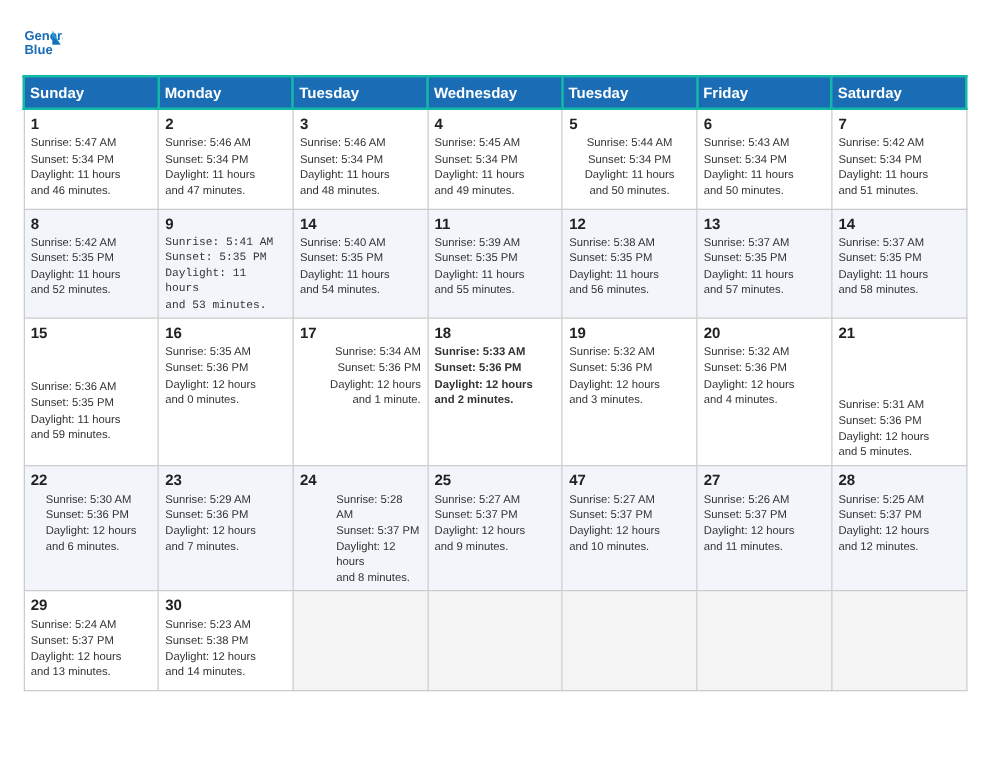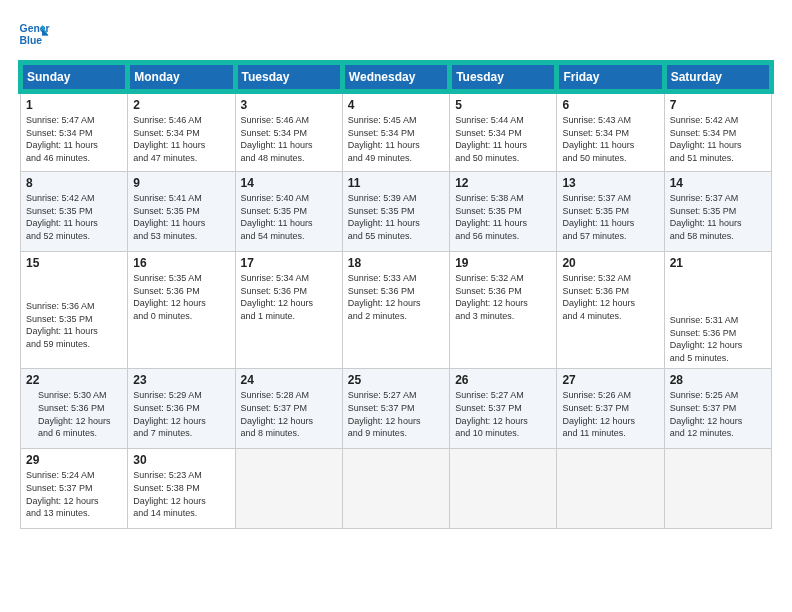--- a/index.html
+++ b/index.html
@@ -48,21 +48,21 @@
       border-collapse: collapse;
       font-size: 10px;
     }
     .calendar th {
       background: #1a6cb5;
       color: #fff;
       padding: 5px 4px;
       text-align: left;
       font-size: 12px;
       font-weight: bold;
-      border: 5px solid #14b8a6;
+      border: 2px solid #14b8a6;
     }
     .calendar td {
       border: 1px solid #ccc;
       padding: 4px 5px;
       vertical-align: top;
       width: calc(100% / 7);
       height: 80px;
       background: #fff;
     }
     .calendar tr:nth-child(even) td {
@@ -140,21 +140,21 @@
           </td>
           <td>
             <span class="day-num">4</span>
             <div class="day-info" style="white-space: pre-line;">Sunrise: 5:45 AM
 Sunset: 5:34 PM
 Daylight: 11 hours
 and 49 minutes.</div>
           </td>
           <td>
             <span class="day-num">5</span>
-            <div class="day-info" style="white-space: pre-line;">Sunrise: 5:44 AM
+            <div class="day-info" style="white-space: pre-line; text-align: center;">Sunrise: 5:44 AM
 Sunset: 5:34 PM
 Daylight: 11 hours
 and 50 minutes.</div>
           </td>
           <td>
             <span class="day-num">6</span>
             <div class="day-info" style="white-space: pre-line;">Sunrise: 5:43 AM
 Sunset: 5:34 PM
 Daylight: 11 hours
 and 50 minutes.</div>
@@ -170,21 +170,21 @@
         <tr>
           <td>
             <span class="day-num">8</span>
             <div class="day-info" style="white-space: pre-line;">Sunrise: 5:42 AM
 Sunset: 5:35 PM
 Daylight: 11 hours
 and 52 minutes.</div>
           </td>
           <td>
             <span class="day-num">9</span>
-            <div class="day-info" style="white-space: pre-line;">Sunrise: 5:41 AM
+            <div class="day-info" style="white-space: pre-line; font-family: Liberation Mono, monospace;">Sunrise: 5:41 AM
 Sunset: 5:35 PM
 Daylight: 11 hours
 and 53 minutes.</div>
           </td>
           <td>
             <span class="day-num">14</span>
             <div class="day-info" style="white-space: pre-line;">Sunrise: 5:40 AM
 Sunset: 5:35 PM
 Daylight: 11 hours
 and 54 minutes.</div>
@@ -228,28 +228,28 @@
           </td>
           <td>
             <span class="day-num">16</span>
             <div class="day-info" style="white-space: pre-line;">Sunrise: 5:35 AM
 Sunset: 5:36 PM
 Daylight: 12 hours
 and 0 minutes.</div>
           </td>
           <td>
             <span class="day-num">17</span>
-            <div class="day-info" style="white-space: pre-line;">Sunrise: 5:34 AM
+            <div class="day-info" style="white-space: pre-line; text-align: right;">Sunrise: 5:34 AM
 Sunset: 5:36 PM
 Daylight: 12 hours
 and 1 minute.</div>
           </td>
           <td>
             <span class="day-num">18</span>
-            <div class="day-info" style="white-space: pre-line;">Sunrise: 5:33 AM
+            <div class="day-info" style="white-space: pre-line; font-weight: bold;">Sunrise: 5:33 AM
 Sunset: 5:36 PM
 Daylight: 12 hours
 and 2 minutes.</div>
           </td>
           <td>
             <span class="day-num">19</span>
             <div class="day-info" style="white-space: pre-line;">Sunrise: 5:32 AM
 Sunset: 5:36 PM
 Daylight: 12 hours
 and 3 minutes.</div>
@@ -279,34 +279,34 @@
           </td>
           <td>
             <span class="day-num">23</span>
             <div class="day-info" style="white-space: pre-line;">Sunrise: 5:29 AM
 Sunset: 5:36 PM
 Daylight: 12 hours
 and 7 minutes.</div>
           </td>
           <td>
             <span class="day-num">24</span>
-            <div class="day-info" style="white-space: pre-line;">Sunrise: 5:28 AM
+            <div class="day-info" style="white-space: pre-line; margin-left: 29px;">Sunrise: 5:28 AM
 Sunset: 5:37 PM
 Daylight: 12 hours
 and 8 minutes.</div>
           </td>
           <td>
             <span class="day-num">25</span>
             <div class="day-info" style="white-space: pre-line;">Sunrise: 5:27 AM
 Sunset: 5:37 PM
 Daylight: 12 hours
 and 9 minutes.</div>
           </td>
           <td>
-            <span class="day-num">26</span>
+            <span class="day-num">47</span>
             <div class="day-info" style="white-space: pre-line;">Sunrise: 5:27 AM
 Sunset: 5:37 PM
 Daylight: 12 hours
 and 10 minutes.</div>
           </td>
           <td>
             <span class="day-num">27</span>
             <div class="day-info" style="white-space: pre-line;">Sunrise: 5:26 AM
 Sunset: 5:37 PM
 Daylight: 12 hours

